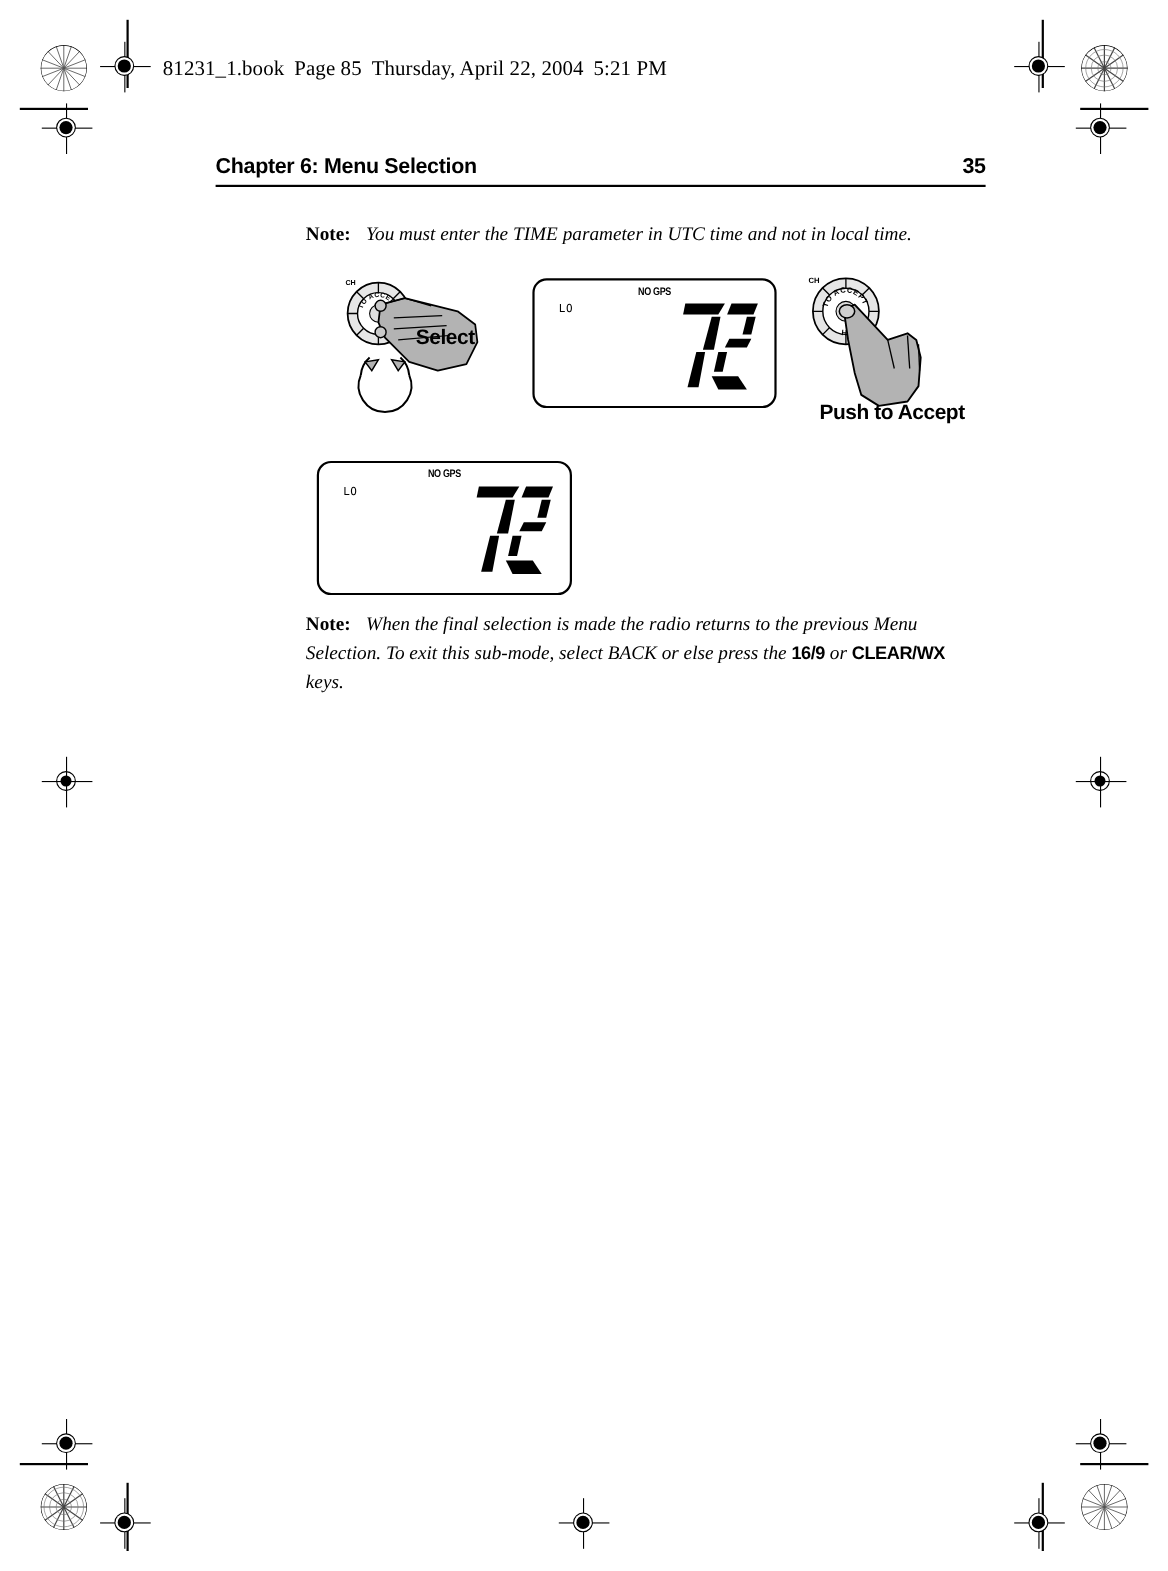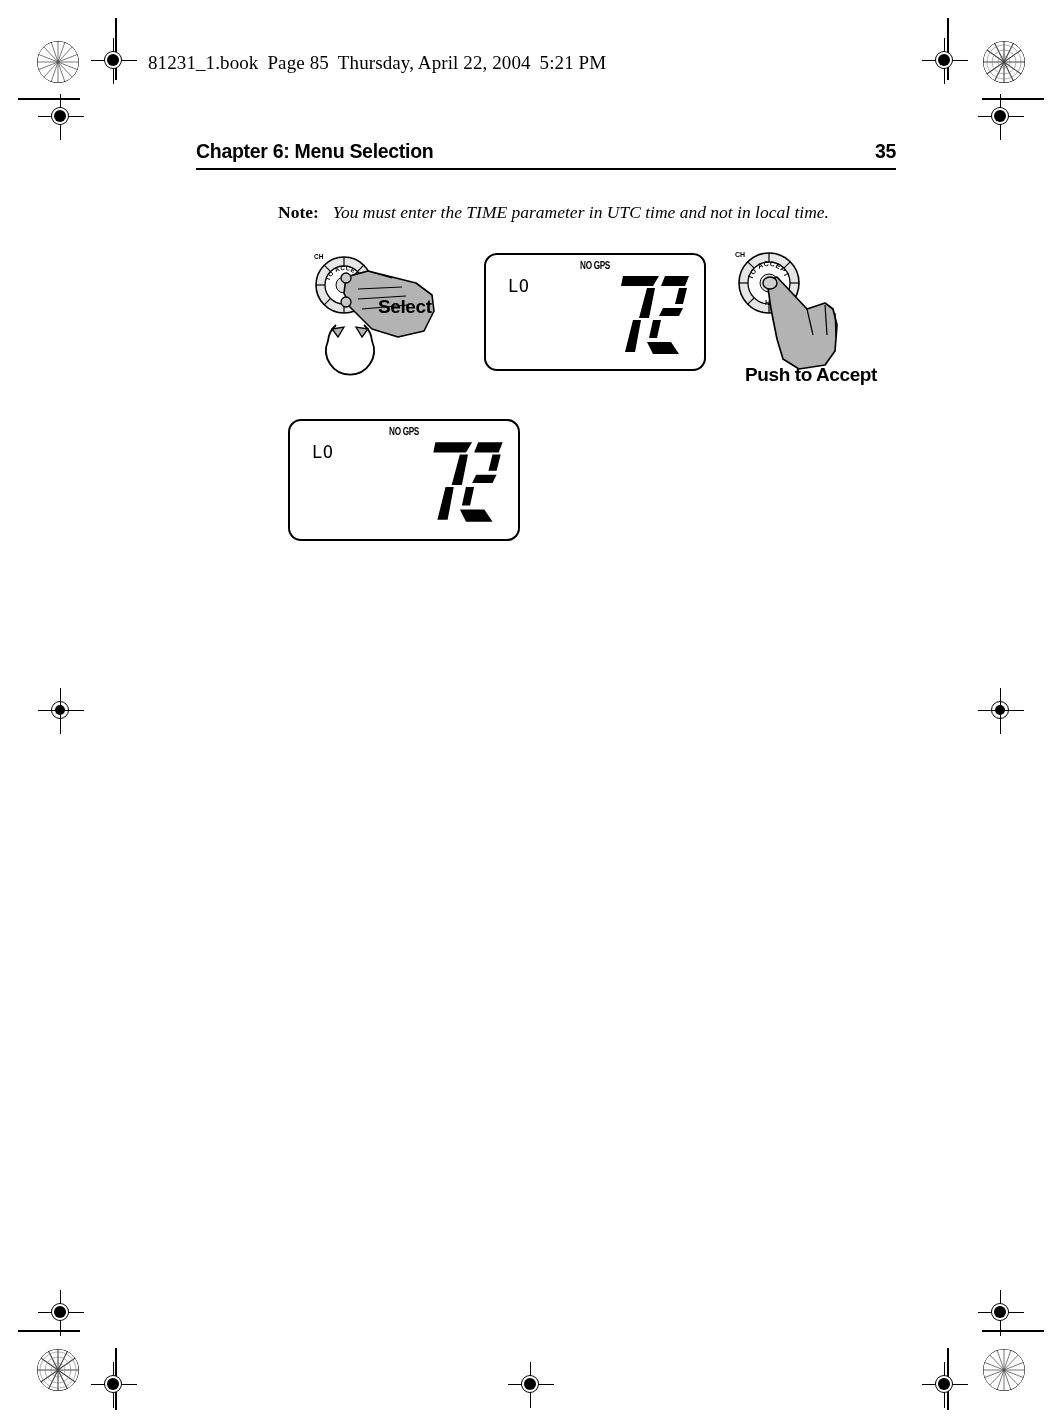--- a/index.html
+++ b/index.html
@@ -185,21 +185,21 @@
     font-size: 10px;
     font-weight: bold;
     letter-spacing: -0.4px;
     transform: scaleX(0.82);
   }
   .lcd-lo {
     position: absolute;
     top: 21px;
     left: 22px;
     font-family: "DejaVu Sans Mono", monospace;
-    font-size: 17px;
+    font-size: 10px;
     letter-spacing: 0.5px;
   }
   .lcd-lines {
     position: absolute;
     left: 10px;
     top: 37px;
     font-family: "DejaVu Sans Mono", monospace;
     font-size: 15.5px;
     line-height: 1.32;
     letter-spacing: -0.2px;
@@ -590,14 +590,17 @@
         </g>
         <g fill="#000">
           <polygon points="26,52 20,84 10,84 18,52"></polygon>
           <polygon points="46,52 42,70 34,70 38,52"></polygon>
           <polygon points="32,74 56,74 64,86 38,86"></polygon>
         </g>
       </svg>
     </div>
   </div>
 
+  <div class="note-block" style="margin-top:6px;">
+    <span class="note-lead">Note:</span><span>When the final selection is made the radio returns to the previous Menu Selection. To exit this sub-mode, select BACK or else press the </span><span class="kbd">16/9</span><span> or </span><span class="kbd">CLEAR/WX</span><span> keys.</span>
+  </div>
 
 </div>
 
 </body></html>

